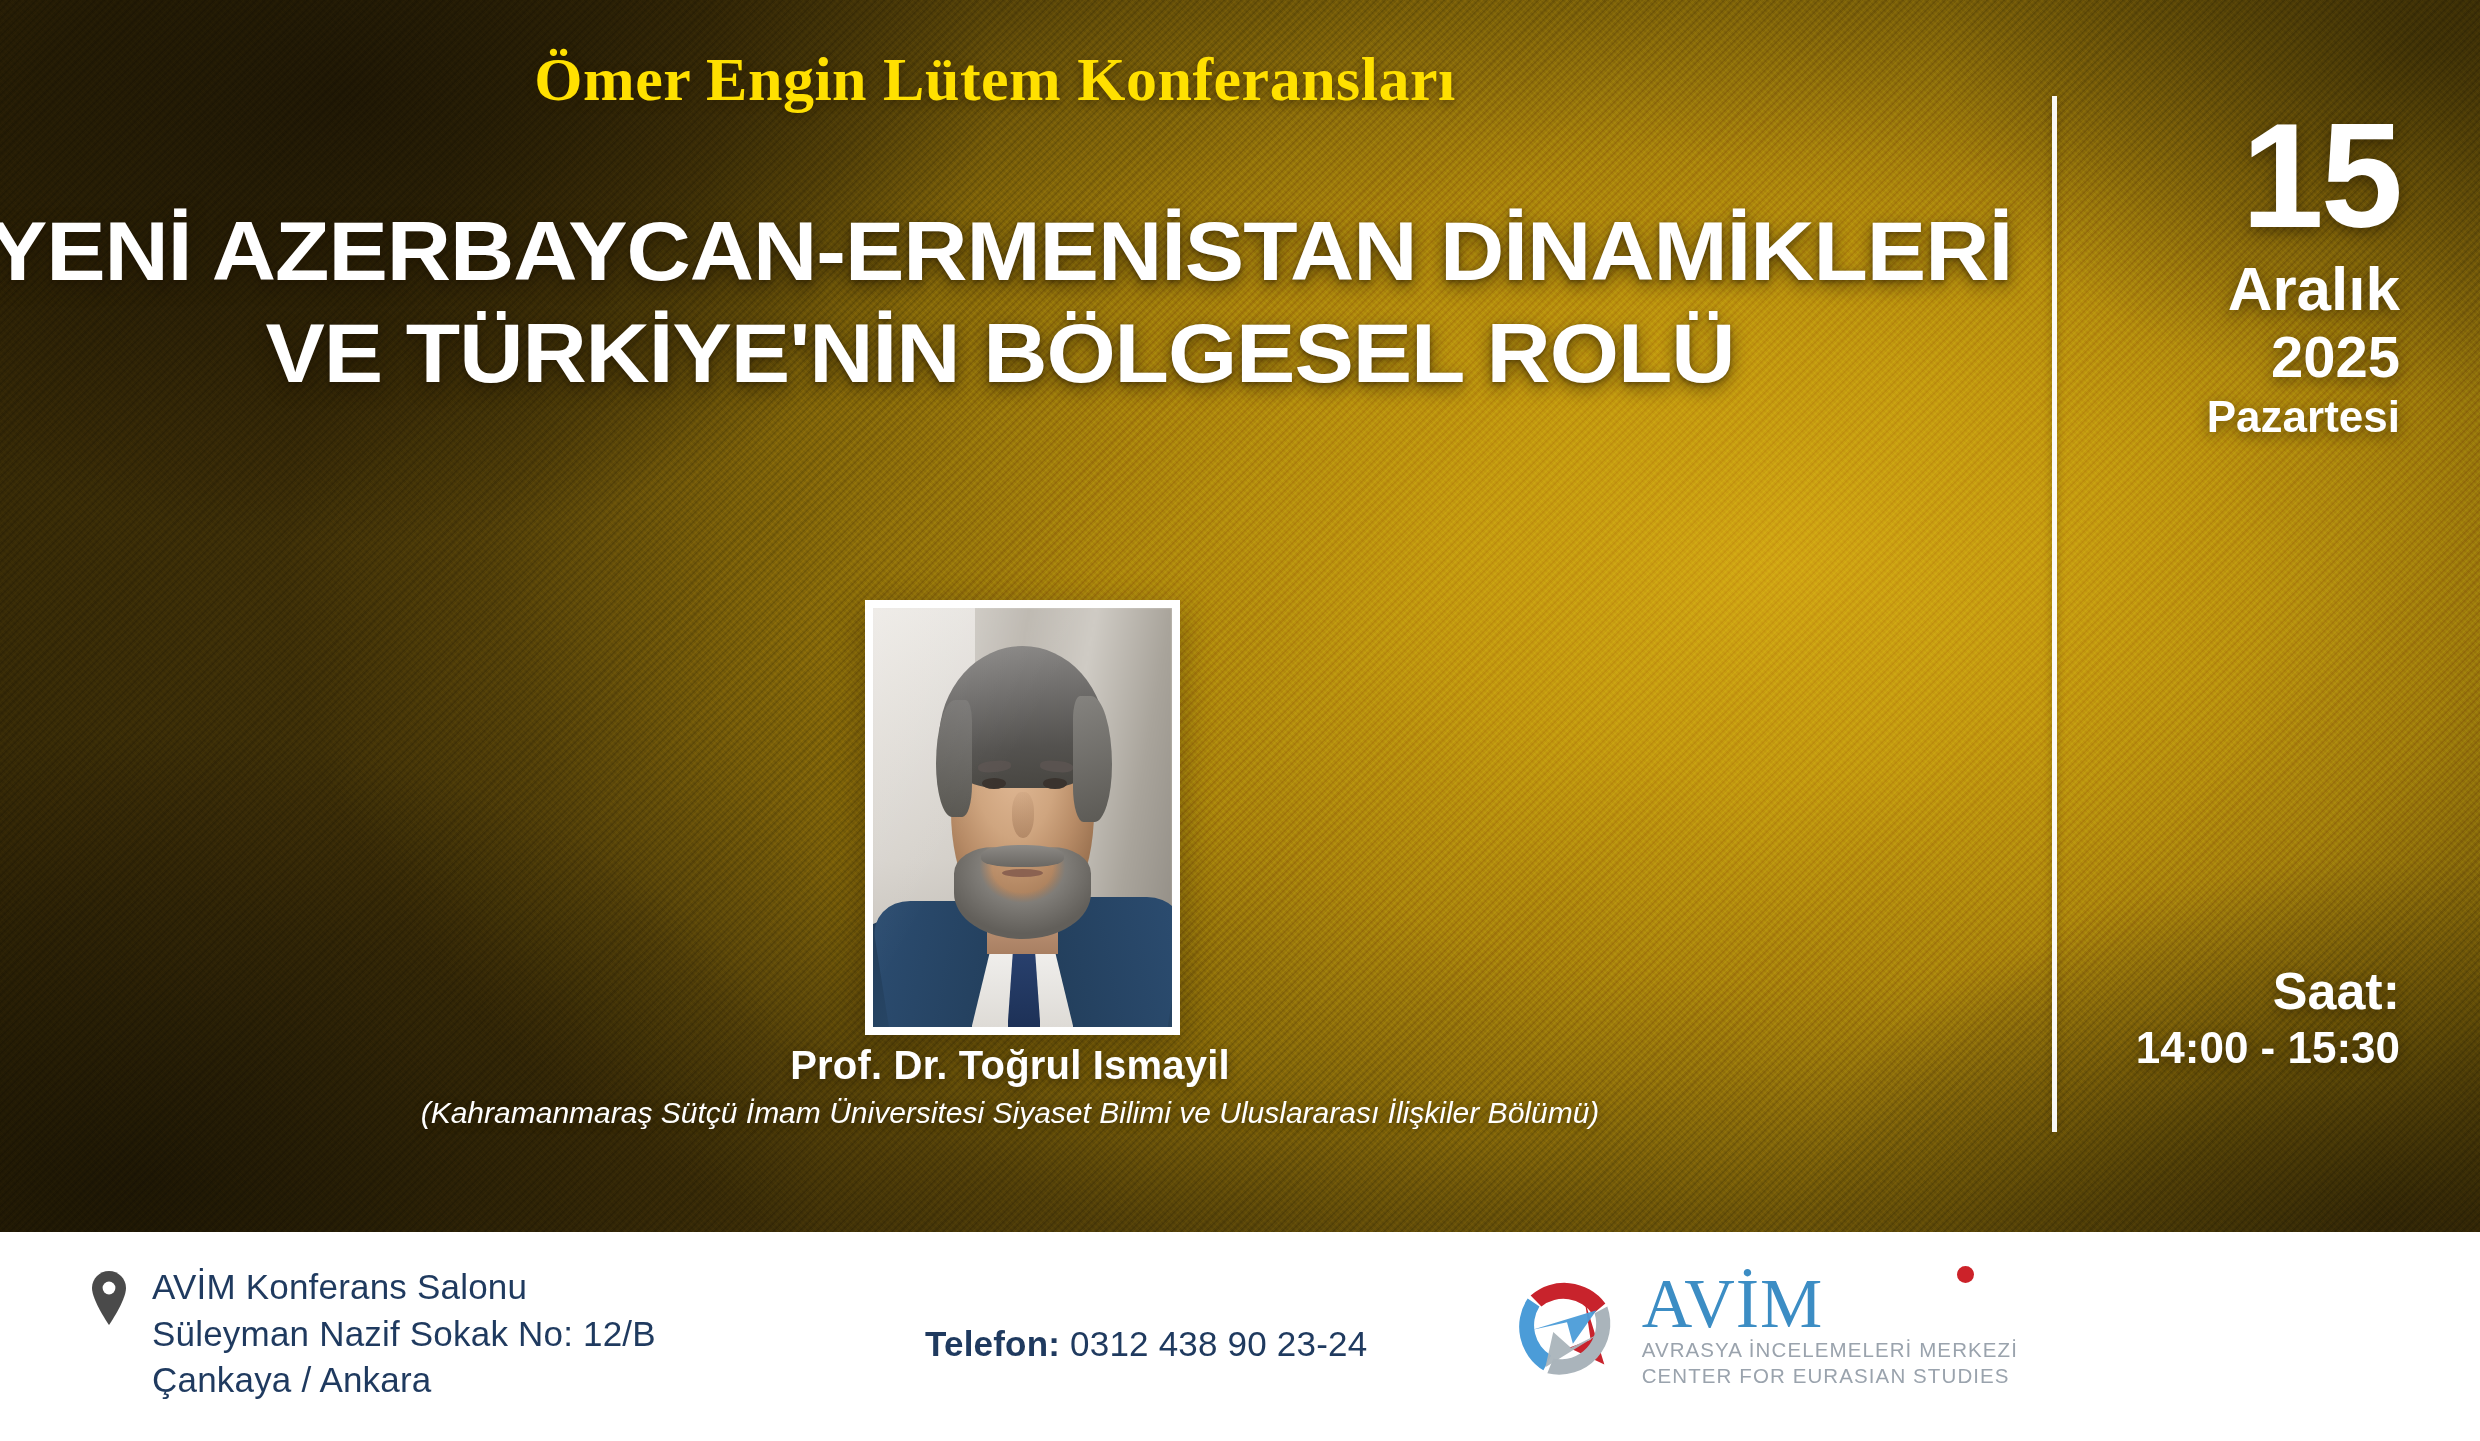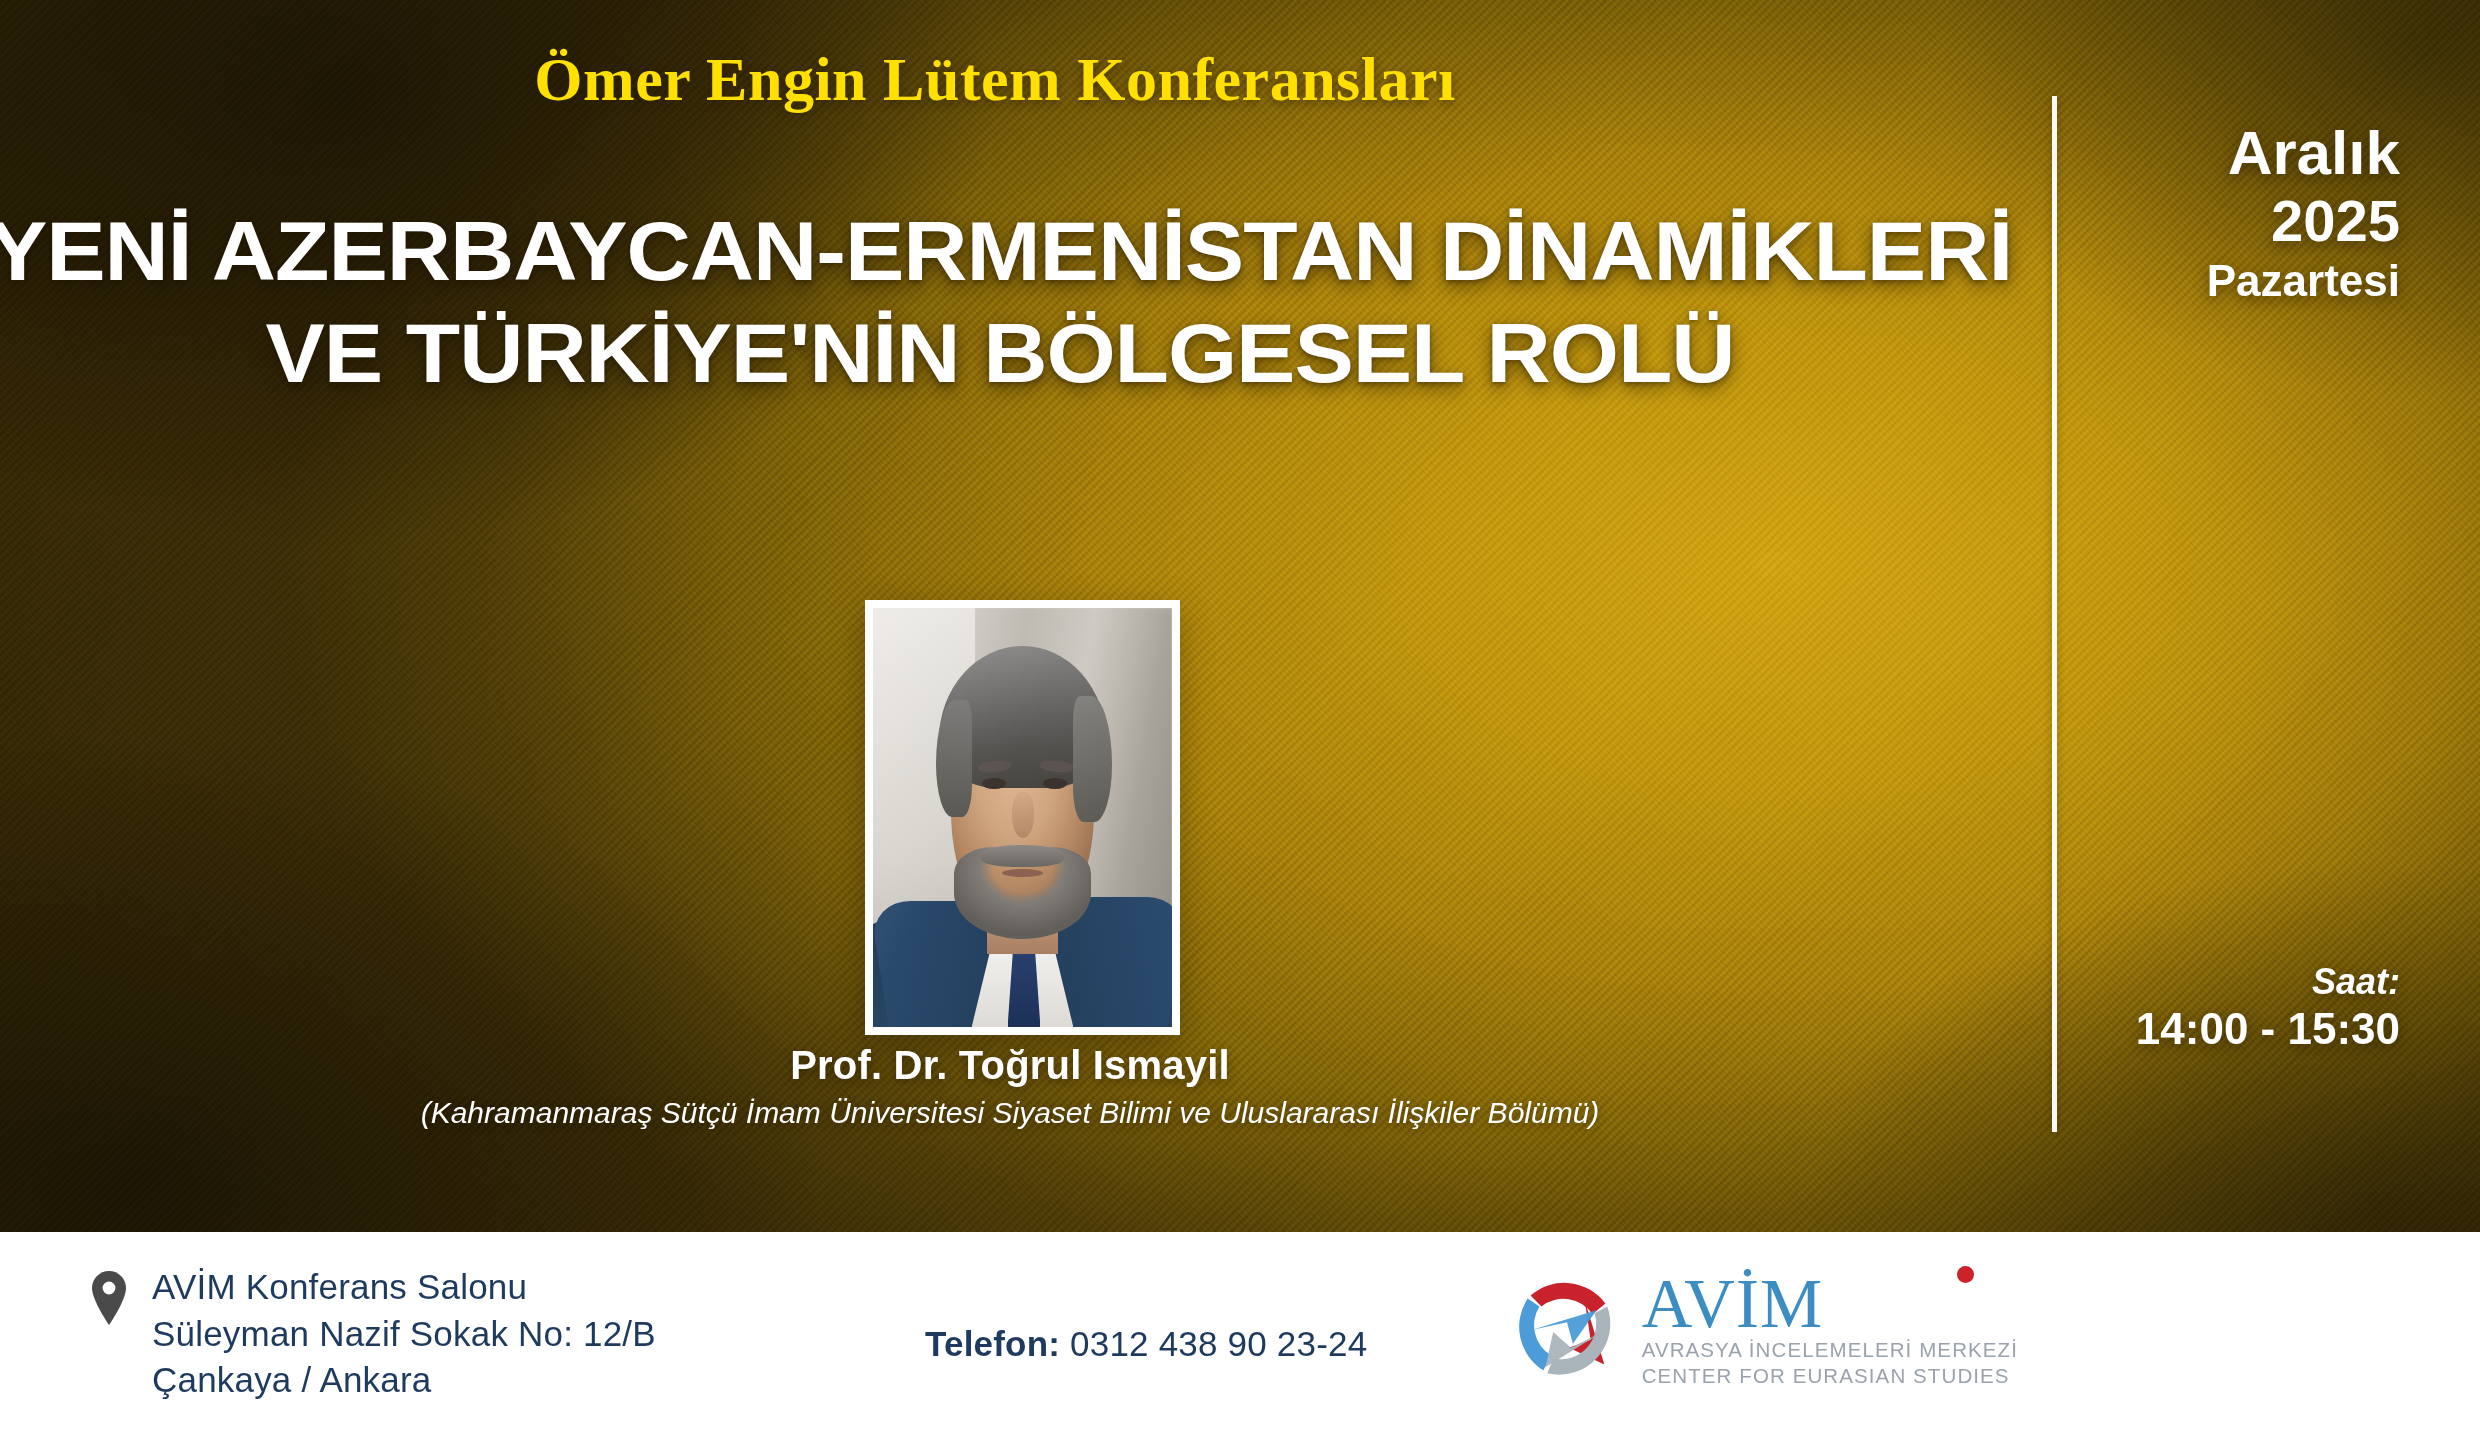--- a/index.html
+++ b/index.html
@@ -194,21 +194,21 @@
   }
   .d-day{font-size:148px;font-weight:bold;line-height:.92;letter-spacing:-3px;display:block;}
   .d-month{font-size:62px;font-weight:bold;line-height:1.18;display:block;margin-top:8px;}
   .d-year{font-size:58px;font-weight:bold;line-height:1.12;display:block;}
   .d-weekday{font-size:44px;font-weight:bold;line-height:1.15;display:block;margin-top:2px;}
 
   .timecol{
     position:absolute;right:80px;top:960px;width:400px;text-align:right;
     color:#ffffff;text-shadow:0 3px 12px rgba(35,24,0,.55);
   }
-  .t-label{font-size:36px;font-weight:bold;display:block;line-height:1.2;font-style:italic;}
+  .t-label{font-size:52px;font-weight:bold;display:block;line-height:1.2;}
   .t-value{font-size:44px;font-weight:bold;display:block;line-height:1.2;margin-top:0;}
 
   
   .footer{
     position:absolute;left:0;top:1232px;width:2048px;height:209px;
     background:#ffffff;
   }
   .venue{
     position:absolute;left:88px;top:32px;display:flex;align-items:flex-start;gap:22px;
   }
@@ -289,20 +289,21 @@
       <div class="p-glow"></div>
     </div>
   </div>
 
   <div class="speaker-name">Prof. Dr. Toğrul Ismayil</div>
   <div class="speaker-aff">(Kahramanmaraş Sütçü İmam Üniversitesi Siyaset Bilimi ve Uluslararası İlişkiler Bölümü)</div>
 
   <div class="divider"></div>
 
   <div class="datecol">
+    <span class="d-day">15</span>
     <span class="d-month">Aralık</span>
     <span class="d-year">2025</span>
     <span class="d-weekday">Pazartesi</span>
   </div>
 
   <div class="timecol">
     <span class="t-label">Saat:</span>
     <span class="t-value">14:00 - 15:30</span>
   </div>
 

